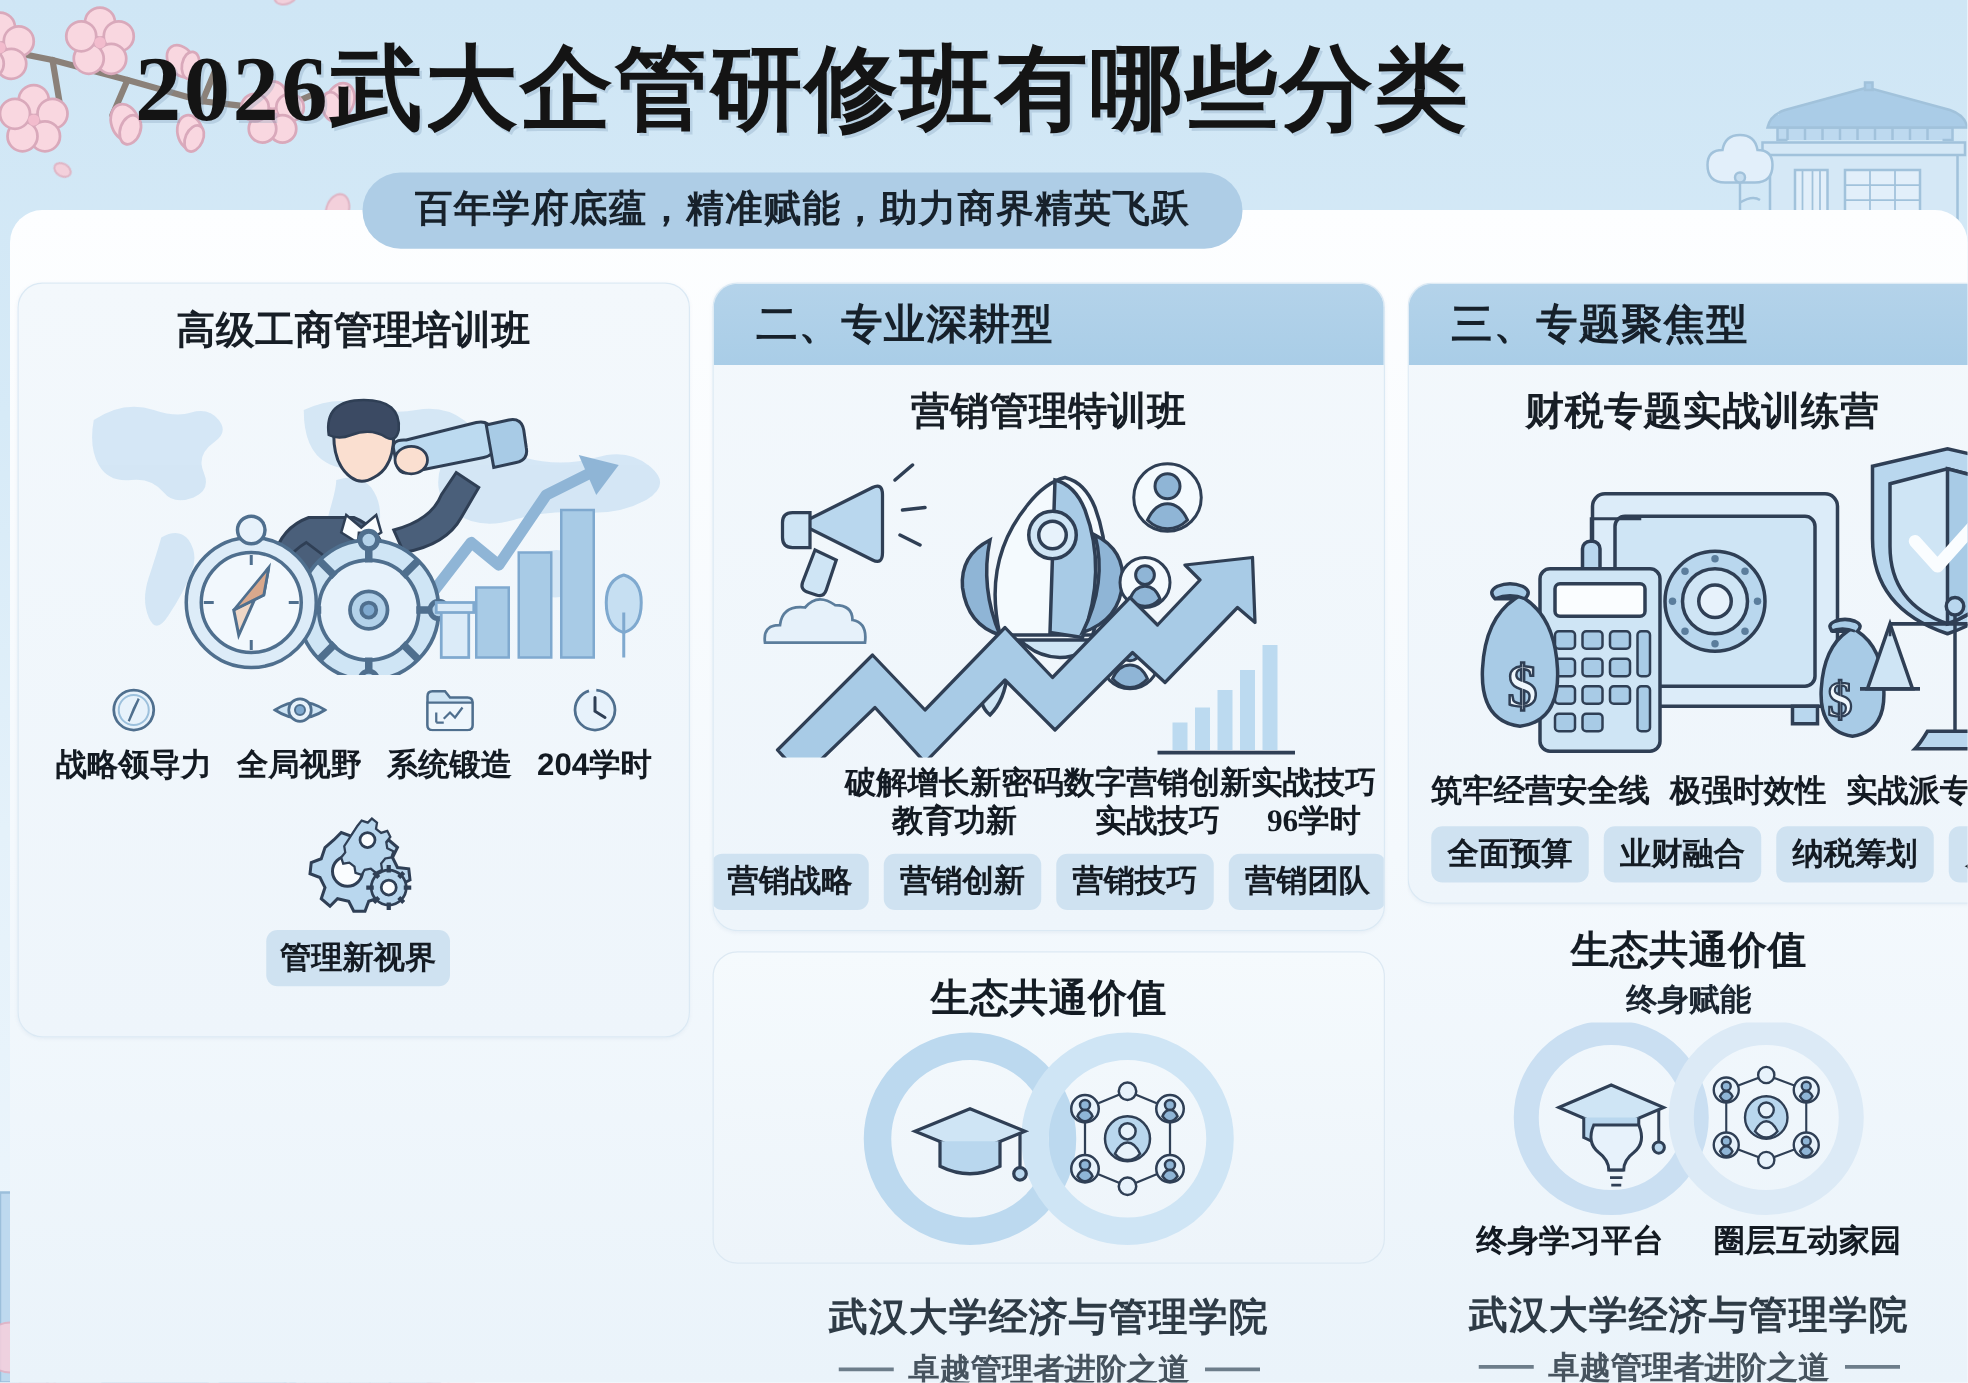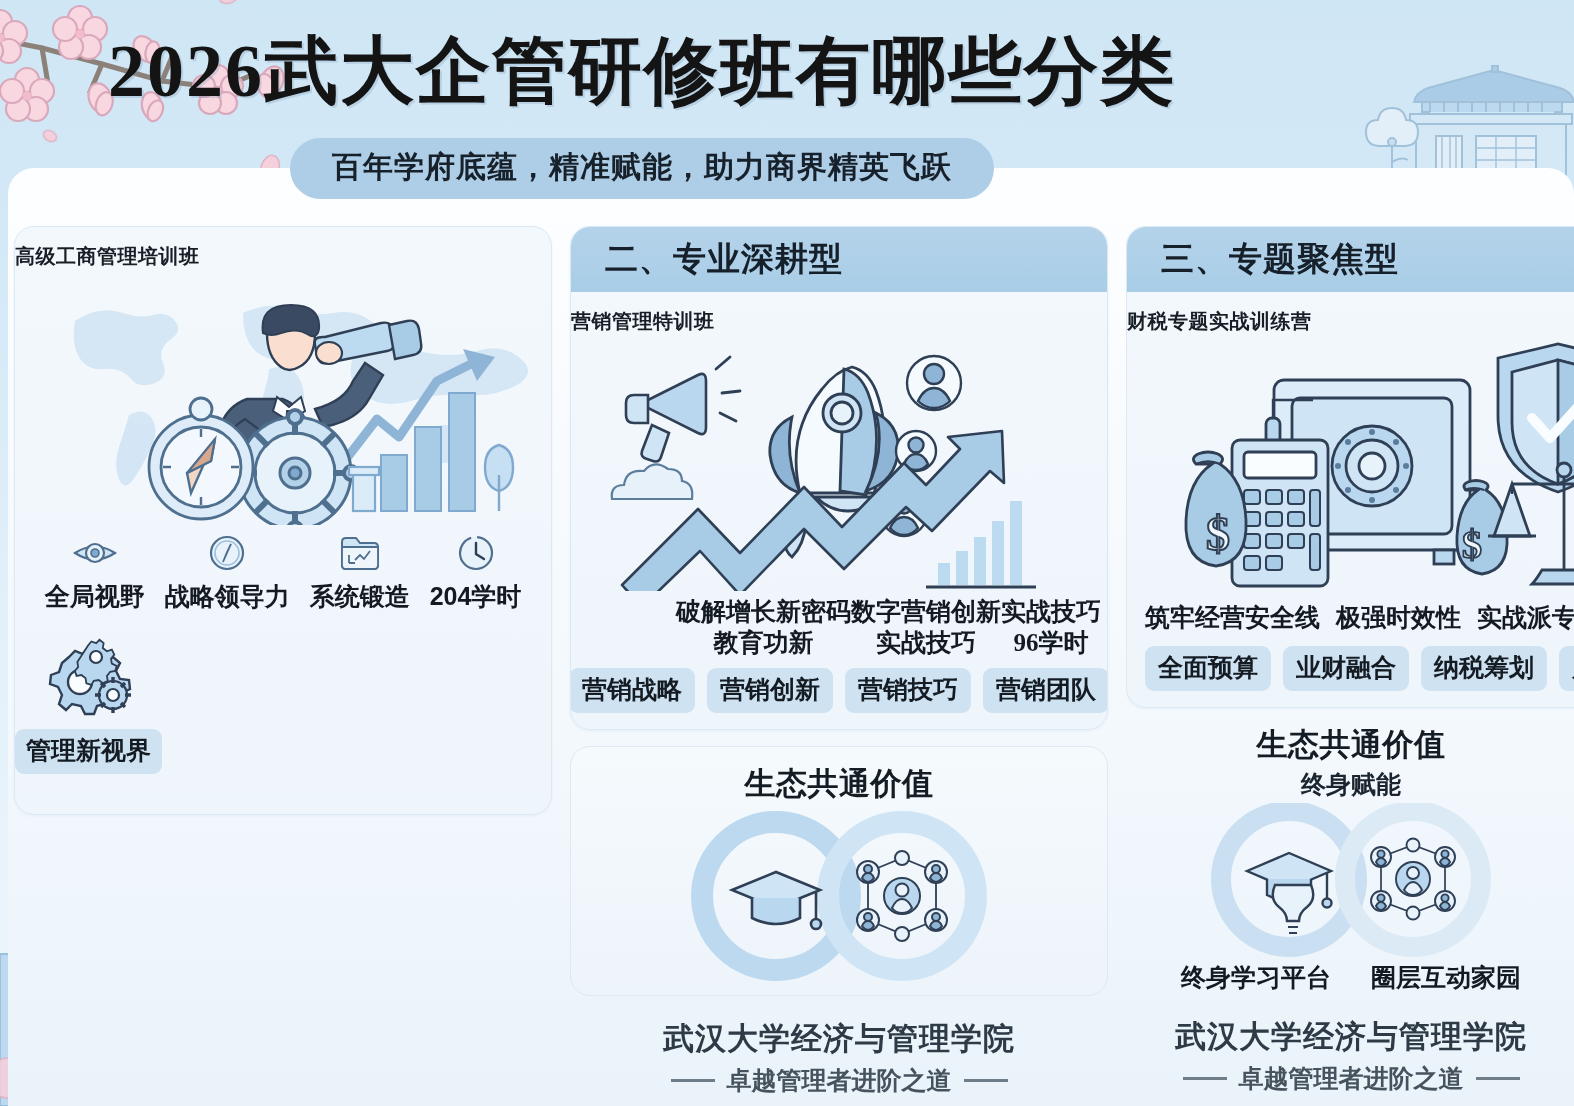--- a/index.html
+++ b/index.html
@@ -81,21 +81,22 @@
   }
   .card-head {
     background: linear-gradient(180deg, #b4d3ea 0%, #a9cde7 100%);
     padding: 10px 0 10px 34px;
     font-size: 33px;
     font-weight: 700;
     color: #16202a;
     letter-spacing: 1px;
   }
   .card-subtitle {
-    font-size: 20px;
+    text-align: center;
+    font-size: 31px;
     font-weight: 700;
     color: #171e26;
     padding: 16px 0 6px;
     letter-spacing: .5px;
   }
 
   .illus { height: 250px; position: relative; display:flex; align-items:center; justify-content:center; }
 
   
   .icon-row {
@@ -114,21 +115,21 @@
     background: #cfe2f1;
     border-radius: 9px;
     padding: 5px 13px 7px;
     font-size: 25px;
     font-weight: 700;
     color: #141b23;
     white-space: nowrap;
   }
 
   
-  .bigicon-row { display:flex; gap: 66px; padding: 16px 0 0; }
+  .bigicon-row { display:flex; justify-content:center; gap: 66px; padding: 16px 0 0; }
   .bigicon-cell { text-align:center; width: 140px; }
   .bigicon-cell .glyph { height: 88px; display:flex; align-items:flex-end; justify-content:center; }
   .bigicon-cell .cap {
     margin-top: 12px; display:inline-block;
     background:#cfe2f1; border-radius: 9px; padding: 5px 11px 7px;
     font-size: 25px; font-weight:700; color:#141b23; white-space:nowrap;
   }
 
   
   .twoline-row { display:flex; justify-content:flex-end; padding: 6px 6px 0; font-family: Liberation Serif, serif; }
@@ -399,37 +400,37 @@
             <g stroke="#7fa9cf" stroke-width="2.2" fill="#dbebf8">
               <rect x="320" y="196" width="22" height="38"></rect>
               <rect x="316" y="190" width="30" height="8"></rect>
             </g>
           </svg>
         </div>
 
         <div class="icon-row">
           <div class="icon-cell">
             <div class="glyph">
+              <svg width="38" height="38" viewBox="0 0 38 38">
+                <circle cx="19" cy="19" r="16" fill="#e7f2fb" stroke="#4f6f8e" stroke-width="2.2"></circle>
+                <circle cx="19" cy="19" r="12" fill="none" stroke="#9cc0dc" stroke-width="1.6"></circle>
+                <path d="M23 10 L15 28 L19 18 Z" fill="#a8cbe6" stroke="#4f6f8e" stroke-width="1.8"></path>
+              </svg>
+            </div>
+            <div class="cap">战略领导力</div>
+          </div>
+          <div class="icon-cell">
+            <div class="glyph">
               <svg width="44" height="30" viewBox="0 0 44 30">
                 <path d="M2 15 q20-13 40 0 q-20 13 -40 0 z" fill="#cfe5f5" stroke="#4f6f8e" stroke-width="2.2"></path>
                 <circle cx="22" cy="15" r="9" fill="#e7f2fb" stroke="#4f6f8e" stroke-width="2.2"></circle>
                 <circle cx="22" cy="15" r="4" fill="#7fa9cf" stroke="#4f6f8e" stroke-width="1.6"></circle>
               </svg>
             </div>
             <div class="cap">全局视野</div>
-          </div>
-          <div class="icon-cell">
-            <div class="glyph">
-              <svg width="38" height="38" viewBox="0 0 38 38">
-                <circle cx="19" cy="19" r="16" fill="#e7f2fb" stroke="#4f6f8e" stroke-width="2.2"></circle>
-                <circle cx="19" cy="19" r="12" fill="none" stroke="#9cc0dc" stroke-width="1.6"></circle>
-                <path d="M23 10 L15 28 L19 18 Z" fill="#a8cbe6" stroke="#4f6f8e" stroke-width="1.8"></path>
-              </svg>
-            </div>
-            <div class="cap">战略领导力</div>
           </div>
           <div class="icon-cell">
             <div class="glyph">
               <svg width="40" height="34" viewBox="0 0 40 34">
                 <path d="M2 6 q0-4 4-4 h10 l4 5 h14 q4 0 4 4 v18 q0 4 -4 4 h-28 q-4 0 -4-4 z" fill="#cfe5f5" stroke="#4f6f8e" stroke-width="2"></path>
                 <path d="M2 11 h36 v18 q0 4 -4 4 h-28 q-4 0 -4-4 z" fill="#eef6fc" stroke="#4f6f8e" stroke-width="1.8"></path>
                 <path d="M9 27 v-8 M9 27 h6 M15 24 l5-5 l4 4 l6-8" fill="none" stroke="#4f6f8e" stroke-width="1.8"></path>
               </svg>
             </div>
             <div class="cap">系统锻造</div>

